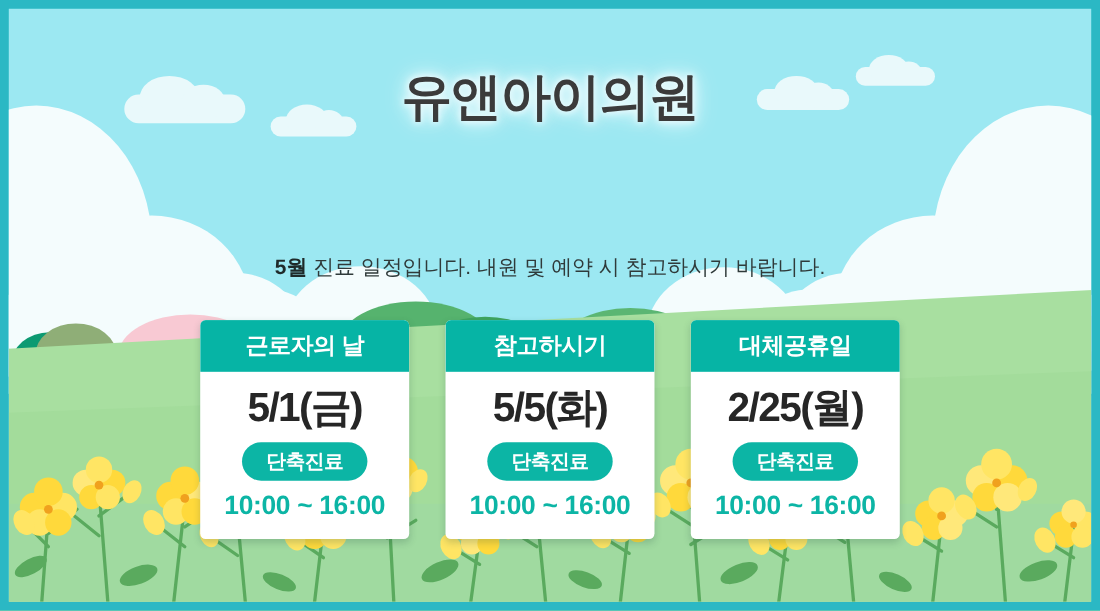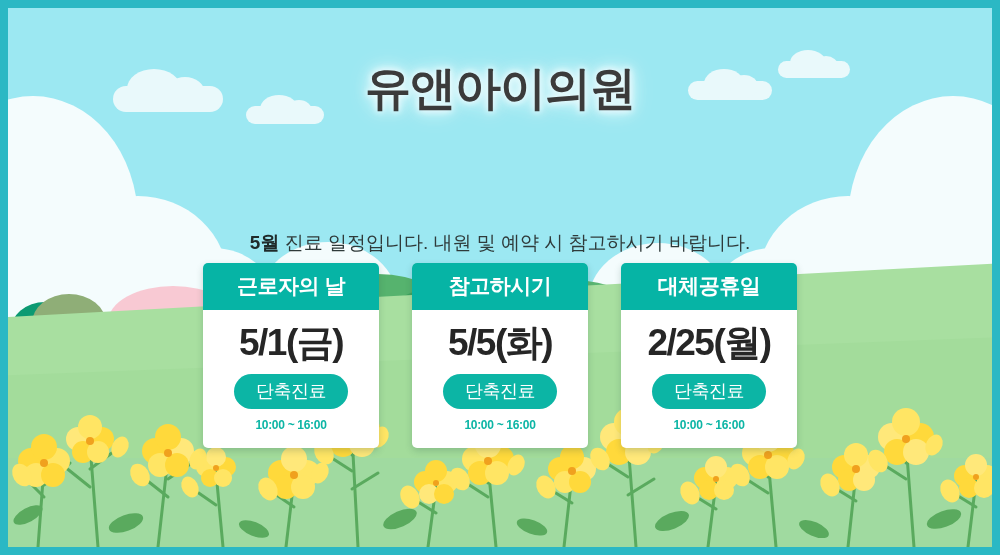--- a/index.html
+++ b/index.html
@@ -56,41 +56,42 @@
     font-size:19px;color:#2f3a3a;z-index:20;
   }
   .subtitle .b{font-weight:bold;color:#1f2a2a;}
 
   
   .cards{
     position:absolute;left:0;top:255px;width:984px;
     display:flex;justify-content:center;gap:33px;z-index:30;
   }
   .card{
-    width:176px;background:#ffffff;
+    width:190px;background:#ffffff;
     border-radius:5px;overflow:hidden;
     box-shadow:0 3px 7px rgba(40,80,70,0.22);
+    margin-top:28px;
   }
   .card-head{
     background:#06b4a5;color:#ffffff;
     font-size:21px;font-weight:bold;
     text-align:center;padding:9px 0 10px;letter-spacing:-0.5px;
   }
   .card-body{padding:14px 16px 16px;text-align:center;}
   .card-date{
     font-size:37px;font-weight:bold;color:#262626;letter-spacing:-1.5px;
     line-height:1.05;margin-bottom:11px;
   }
   .pill{
     display:inline-block;background:#0cb5a5;color:#ffffff;
-    font-size:18px;font-weight:normal;letter-spacing:-0.5px;
+    font-size:18px;font-weight:bold;letter-spacing:-0.5px;
     padding:5px 22px 6px;border-radius:999px;margin-bottom:9px;
   }
   .card-time{
-    font-size:12px;font-weight:bold;color:#0cb5a5;letter-spacing:-0.3px;
+    font-size:24px;font-weight:bold;color:#0cb5a5;letter-spacing:-0.3px;
   }
 </style>
 </head>
 <body>
 
 <div id="poster">
   <div id="inner">
 
     <div class="sky"></div>
 

